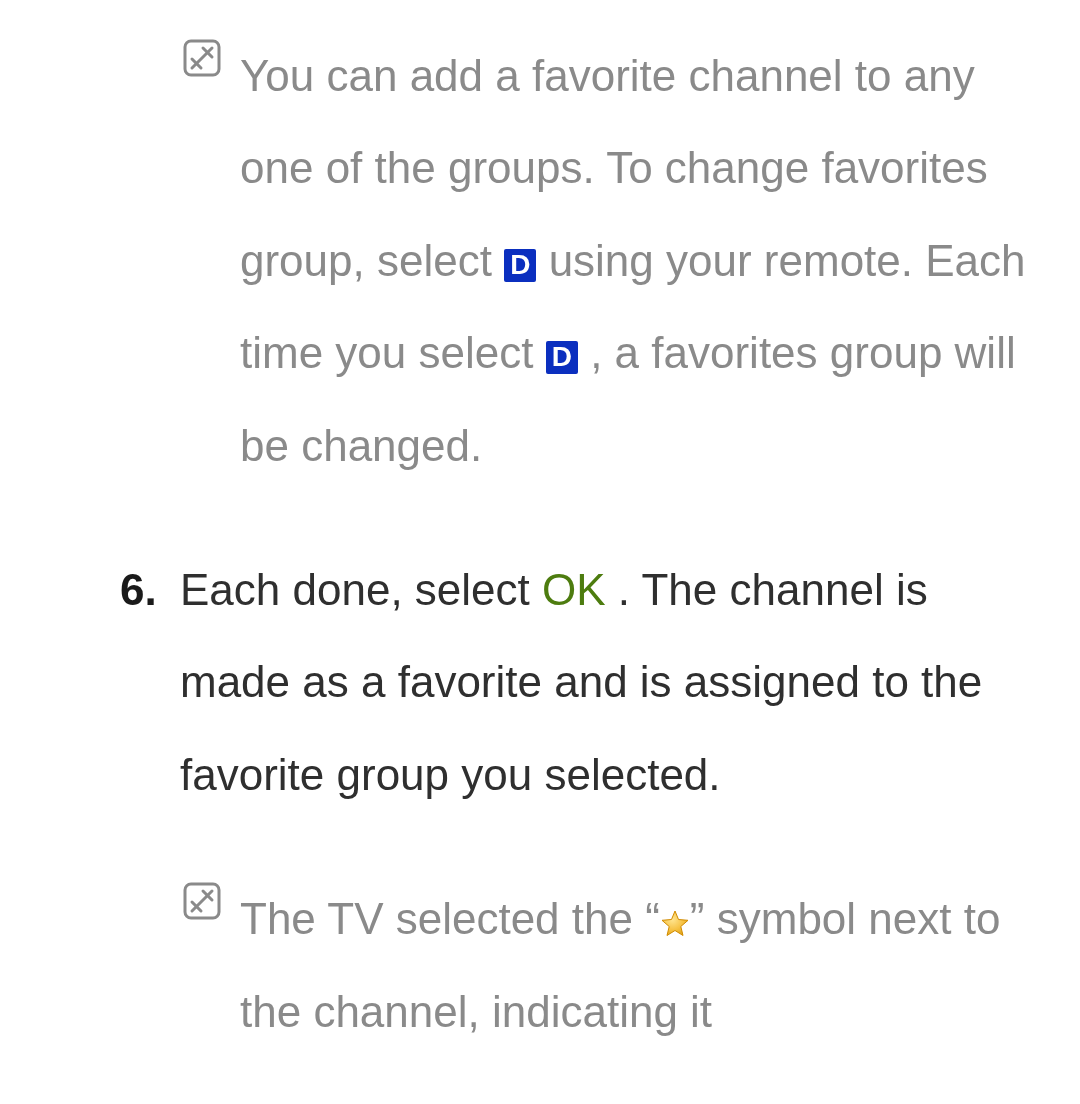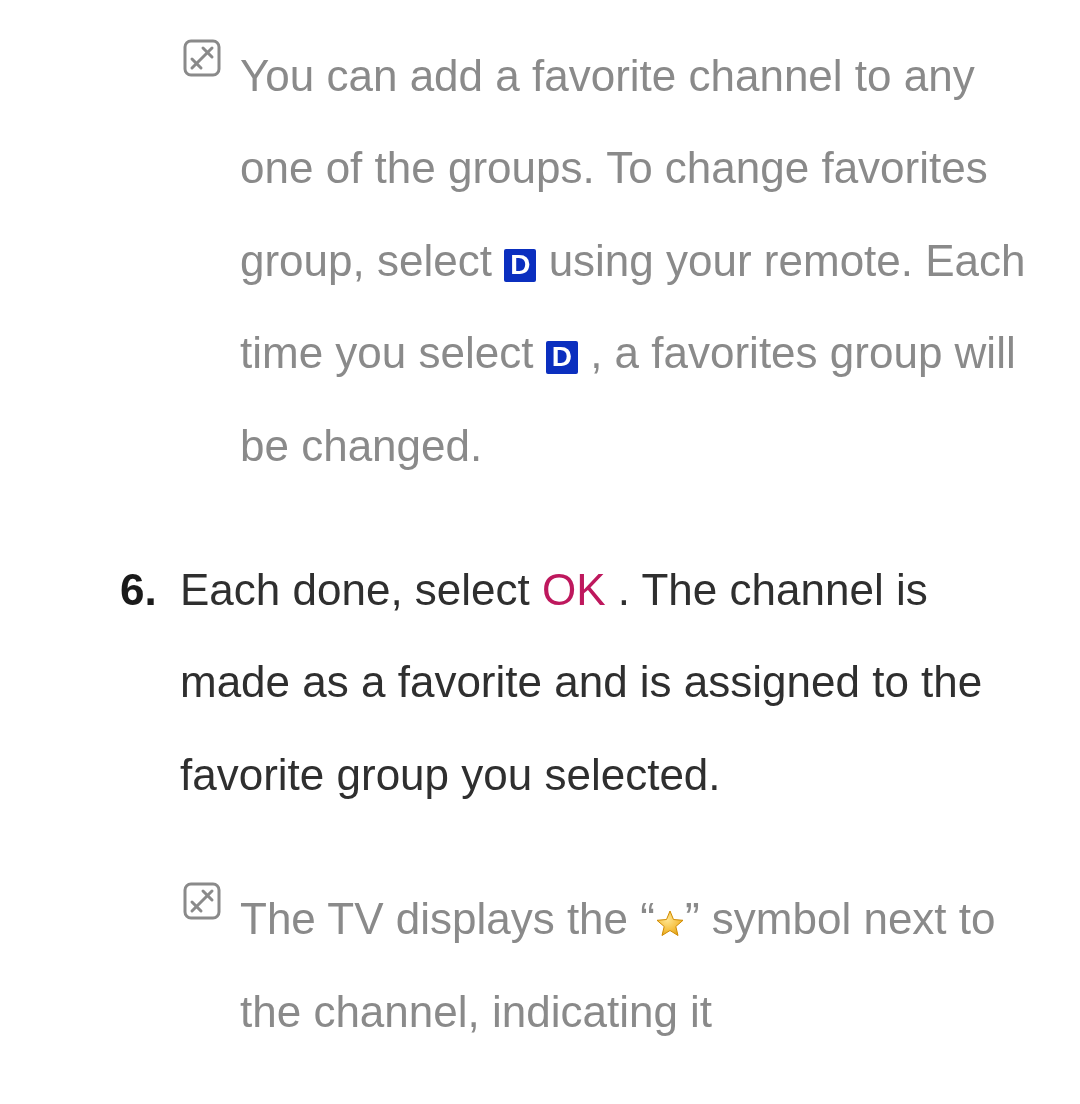--- a/index.html
+++ b/index.html
@@ -48,21 +48,21 @@
     margin-top: 52px;
   }
   .step-number {
     position: absolute;
     left: 0;
     top: 0;
     font-weight: 900;
     color: #1a1a1a;
   }
   .ok {
-    color: #be185d;
+    color: #4d7c0f;
   }
   .note2 {
     color: #8a8a8a;
     position: relative;
     padding-left: 120px;
     margin-top: 52px;
   }
   .note2 .note-icon {
     left: 62px;
     top: 8px;
@@ -105,21 +105,21 @@
 
   <div class="note2">
     <span class="note-icon inline-svg">
       <svg width="40" height="40" viewBox="0 0 40 40">
         <rect x="3" y="3" width="34" height="34" rx="6" ry="6" fill="none" stroke="#8a8a8a" stroke-width="3"></rect>
         <path d="M10 30 L30 10" stroke="#8a8a8a" stroke-width="3" stroke-linecap="round"></path>
         <path d="M10 21 L19 30" stroke="#8a8a8a" stroke-width="3" stroke-linecap="round"></path>
         <path d="M21 10 L30 19" stroke="#8a8a8a" stroke-width="3" stroke-linecap="round"></path>
       </svg>
     </span>
-    <span>The TV displays the </span>
+    <span>The TV selected the </span>
     <span>“</span><span class="star inline-svg">
       <svg width="30" height="30" viewBox="0 0 30 30">
         <defs>
           <radialGradient id="sg" cx="40%" cy="35%" r="70%">
             <stop offset="0%" stop-color="#ffe590"></stop>
             <stop offset="60%" stop-color="#f6c244"></stop>
             <stop offset="100%" stop-color="#e0a41a"></stop>
           </radialGradient>
         </defs>
         <path d="M15 2 L18.5 10.5 L28 11.3 L20.8 17.5 L23 26.5 L15 21.5 L7 26.5 L9.2 17.5 L2 11.3 L11.5 10.5 Z" fill="url(#sg)" stroke="#d18b00" stroke-width="1"></path>

